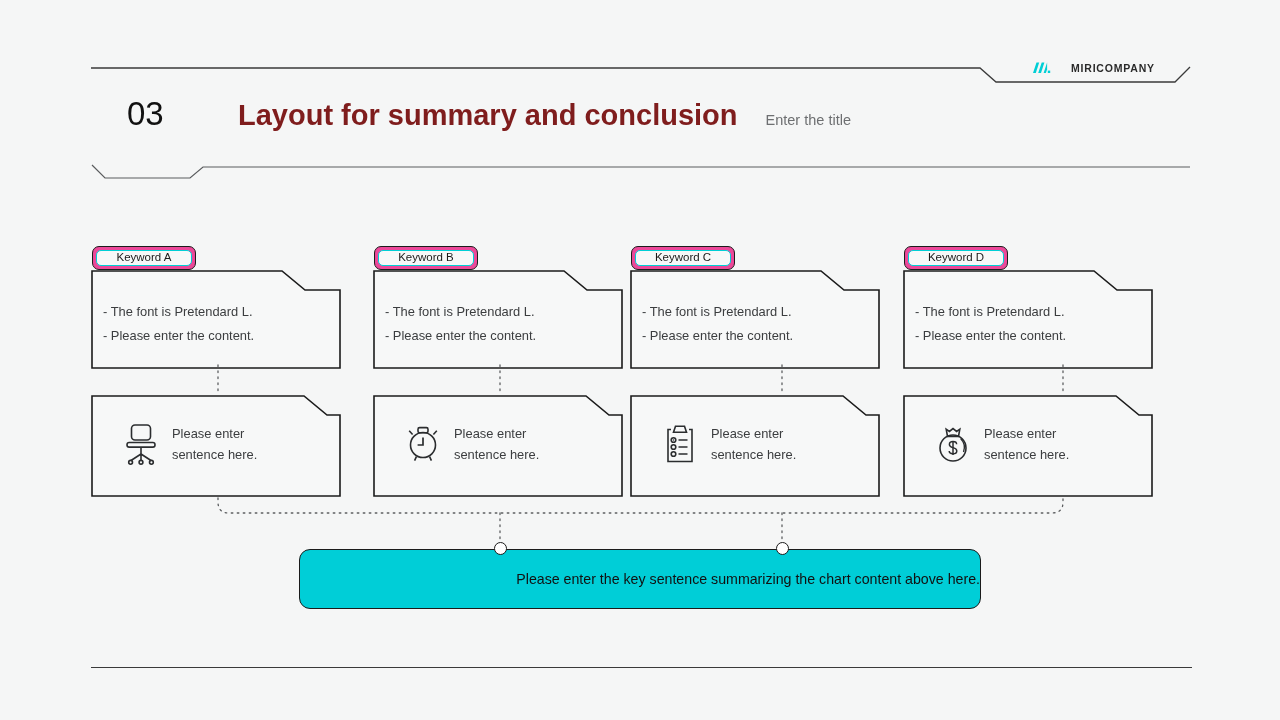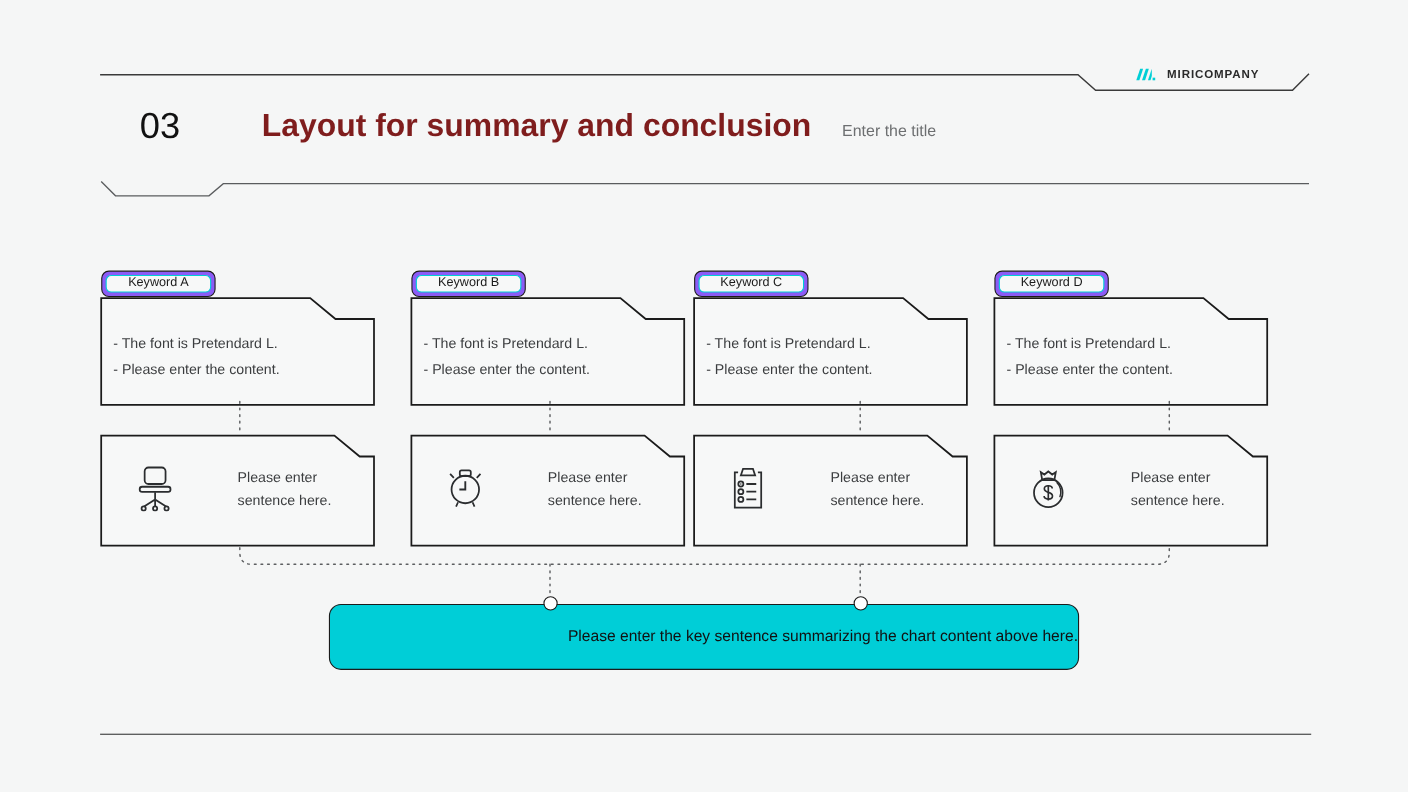--- a/index.html
+++ b/index.html
@@ -21,21 +21,21 @@
     position: absolute;
     left: 0; top: 0;
     width: 1280px; height: 200px;
     pointer-events: none;
   }
   #brand {
     position: absolute;
     left: 1032px; top: 58px;
     display: flex;
     align-items: center;
-    gap: 9px;
+    gap: 19px;
     height: 20px;
   }
   #brand .mark { width: 20px; height: 14px; display: block; }
   #brand .name {
     font-size: 10.5px;
     letter-spacing: 0.8px;
     color: #2a2a2a;
     font-weight: 700;
     white-space: nowrap;
   }
@@ -83,21 +83,21 @@
   .col-3 { left: 900px; }
 
   .kw-tab {
     position: absolute;
     left: 4px; top: 6px;
     width: 104px;
     height: 24px;
     box-sizing: border-box;
     border: 1.6px solid #1c1c1c;
     border-radius: 7px;
-    background: #8b5cf6;
+    background: #ec4899;
     z-index: 4;
   }
   .kw-tab .inner {
     position: absolute;
     left: 3px; top: 3px; right: 3px; bottom: 3px;
     box-sizing: border-box;
     border: 1.3px solid #00cfd6;
     border-radius: 5px;
     background: #f7f8f8;
     display: flex;
@@ -149,21 +149,20 @@
     display: flex;
     align-items: center;
     justify-content: center;
     flex: 0 0 auto;
   }
   .bottom-body .sent {
     font-size: 12.9px;
     color: #3b3d3f;
     line-height: 21px;
     white-space: nowrap;
-    margin-left: 44px;
   }
 
   
   #connectors {
     position: absolute;
     left: 0; top: 230px;
     width: 1280px; height: 340px;
     pointer-events: none;
     z-index: 2;
   }

